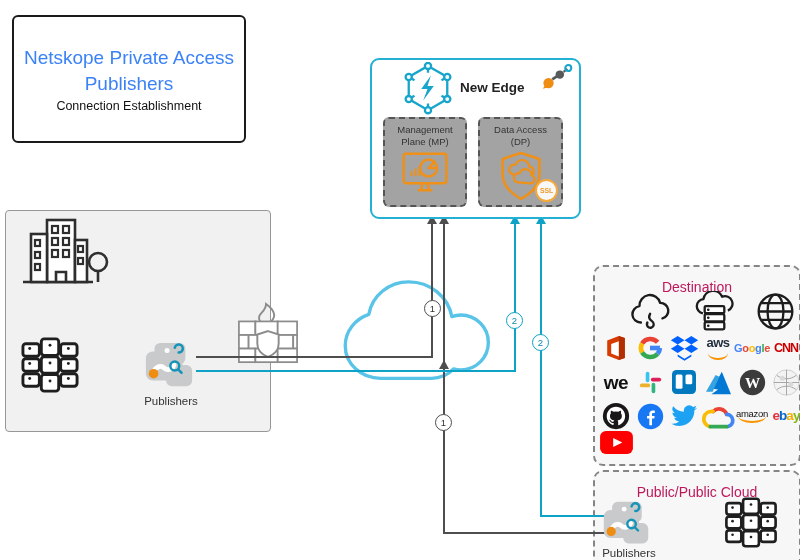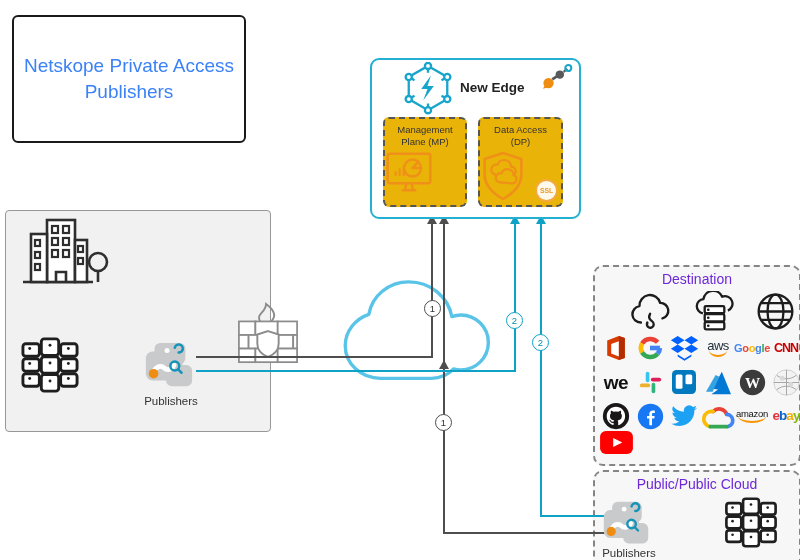--- a/index.html
+++ b/index.html
@@ -27,22 +27,22 @@
   
   .idp-box{left:283px;top:118px;width:72px;height:98px;border:1.5px solid #4a4a4a;border-radius:8px;background:#fff;
            display:flex;flex-direction:column;align-items:center;padding-top:9px;box-sizing:border-box;z-index:5}
   .idp-box .lbl{font-size:11px;font-weight:bold;color:#111;margin-bottom:8px}
 
   
   .edge-box{left:370px;top:58px;width:207px;height:157px;border:2px solid #24b0d3;border-radius:9px;background:#fff;z-index:5}
   .hexnet{left:402px;top:62px;z-index:6}
   .edge-title{left:460px;top:80px;font-size:13.5px;font-weight:bold;color:#222;z-index:6}
   .nslogo{left:541px;top:63px;z-index:6}
-  .plane{position:absolute;top:117px;width:84px;height:90px;border:2px dashed #555;border-radius:6px;background:#eab308;
-         display:flex;flex-direction:column;align-items:flex-start;box-sizing:border-box;z-index:6}
+  .plane{position:absolute;top:117px;width:84px;height:90px;border:2px dashed #555;border-radius:6px;background:#a3a3a3;
+         display:flex;flex-direction:column;align-items:center;box-sizing:border-box;z-index:6}
   .plane .plbl{font-size:9.5px;color:#333;text-align:center;line-height:1.25;margin-top:5px;padding:0 4px}
   .mp-box{left:383px}
   .dp-box{left:478px;width:85px}
   .ssl{position:absolute;right:3px;bottom:3px;width:19px;height:19px;border:2px solid #f3a93c;border-radius:50%;
        background:rgba(255,255,255,.92);color:#f09a28;font-size:6.8px;font-weight:bold;display:flex;align-items:center;justify-content:center}
 
   
   .cloud{left:328px;top:274px;z-index:1}
 
   
@@ -52,21 +52,21 @@
   .arrow-up{position:absolute;width:0;height:0;border-left:5px solid transparent;border-right:5px solid transparent;z-index:3}
   .arrow-up.dark-a{border-bottom:9px solid #4e4e4e;background:none}
   .arrow-up.teal-a{border-bottom:9px solid #0da2c6;background:none}
   .marker{position:absolute;width:17px;height:17px;border-radius:50%;background:#fff;box-sizing:border-box;
           display:flex;align-items:center;justify-content:center;font-size:9.5px;z-index:4}
   .marker.m-dark{border:1.5px solid #4e4e4e;color:#333}
   .marker.m-teal{border:1.5px solid #0da2c6;color:#0b8cab}
 
   
   .dest-box{left:593px;top:265px;width:204px;height:197px;border:2px dashed #858585;border-radius:10px;background:#f7f7f7;z-index:2}
-  .box-title{font-size:14px;color:#6d28d9;text-align:center;margin-top:4px}
+  .box-title{font-size:14px;color:#be185d;text-align:center;margin-top:12px}
   .d-row{position:absolute;display:flex;align-items:center}
   .d-grid{display:grid;grid-template-columns:repeat(6,32px);grid-gap:2px;gap:2px;justify-items:center;align-items:center}
   .d-row-1{top:24px;left:34px;gap:20px}
   .d-row-2{top:66px;left:5px;height:30px}
   .d-row-3{top:100px;left:5px;height:30px}
   .d-row-4{top:134px;left:5px;height:30px}
   .d-row-5{top:161px;left:5px;height:28px}
   .logo{display:flex;align-items:center;justify-content:center;line-height:1}
   .logo svg{width:27px;height:27px}
   .logo-cloud-arrow svg{width:44px;height:39px}
@@ -78,21 +78,21 @@
   .logo-slack svg{width:25px;height:25px}
   .logo-trello svg{width:24px;height:24px}
   .logo-azure svg{width:29px;height:25px}
   .logo-wordpress svg{width:27px;height:27px}
   .logo-wikipedia svg{width:27px;height:27px}
   .logo-github svg{width:28px;height:28px}
   .logo-facebook svg{width:27px;height:27px}
   .logo-twitter svg{width:28px;height:23px}
   .logo-google-cloud svg{width:35px;height:28px}
   .logo-youtube svg{width:33px;height:23px}
-  .logo-aws{font-size:13px;font-weight:400;color:#232f3e;letter-spacing:-.5px;position:relative;padding-bottom:5px}
+  .logo-aws{font-size:13px;font-weight:700;color:#232f3e;letter-spacing:-.5px;position:relative;padding-bottom:11px}
   .logo-aws::after,.logo-amazon::after{content:"";position:absolute;left:2px;right:2px;bottom:0;height:5px;
       border-bottom:2.2px solid #f79400;border-radius:0 0 50% 50%/0 0 100% 100%}
   .logo-cnn{font-size:12.5px;font-weight:900;color:#c00;letter-spacing:-1px}
   .logo-wework{font-size:19px;font-weight:900;color:#111;letter-spacing:-.5px}
   .logo-amazon{font-size:9.5px;font-weight:400;color:#111;letter-spacing:-.3px;position:relative;padding-bottom:4px}
   .logo-google{font-size:11px;font-weight:700;letter-spacing:-.3px}
   .logo-ebay{font-size:13.5px;font-weight:800;letter-spacing:-1px}
 
   
   .ppc-box{left:593px;top:470px;width:204px;height:96px;border:2px dashed #858585;border-radius:10px;background:#f7f7f7;z-index:2}
@@ -100,20 +100,21 @@
   .pub-label-bottom{left:594px;top:547px;z-index:4}
   .server-bottom{left:722px;top:496px;z-index:3}
 </style>
 </head>
 <body>
 
 <div id="canvas">
 
   <div class="abs title-box">
     <div class="t1">Netskope Private Access Publishers</div>
+    <div class="t2">Connection Establishment</div>
   </div>
 
   <div class="abs site-box"></div>
   <div class="abs building">
     <svg width="90" height="72" viewBox="0 0 88 72" fill="none" stroke="#2e2e2e" stroke-width="2.6">
       <path d="M2 66h70"></path>
       <rect x="26" y="4" width="28" height="62" fill="#fff"></rect>
       <rect x="10" y="18" width="16" height="48" fill="#fff"></rect>
       <rect x="54" y="24" width="12" height="42" fill="#fff"></rect>
       <g stroke-width="2.2">

